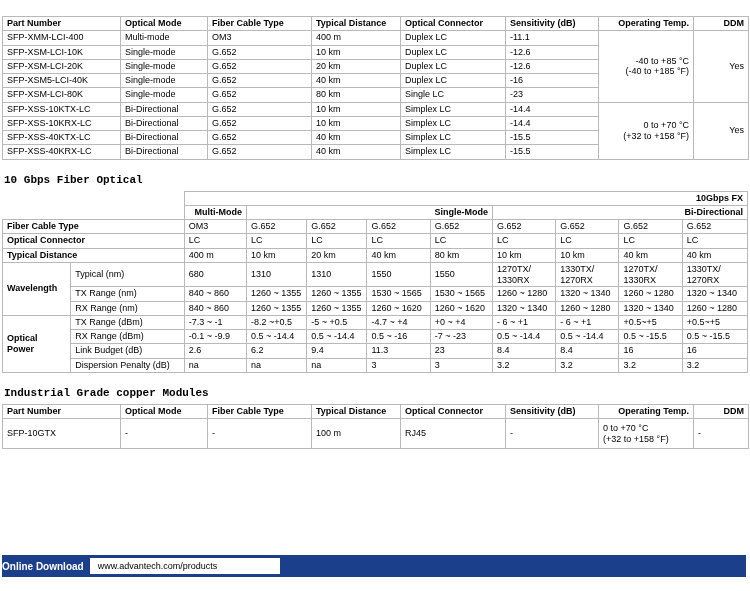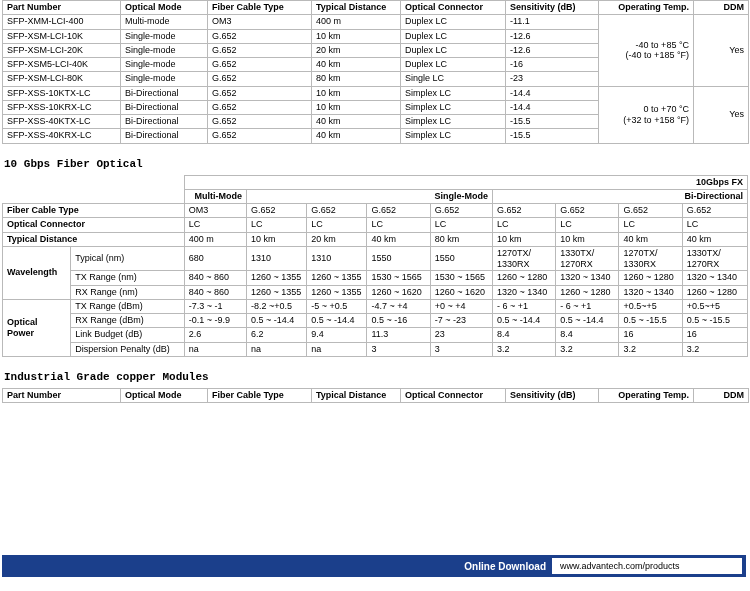--- a/index.html
+++ b/index.html
@@ -13,20 +13,21 @@
     font-family: "Liberation Sans", sans-serif;
     font-size: 9px;
     color: #000000;
     position: relative;
     overflow: hidden;
   }
   .page {
     padding: 0 2px;
     box-sizing: border-box;
     width: 616px;
+    margin-top: 16px;
   }
   table {
     border-collapse: collapse;
     width: 746px;
     table-layout: fixed;
   }
   td, th {
     border: 1px solid #b9b9b9;
     padding: 1px 4px;
     font-size: 9px;
@@ -52,21 +53,21 @@
   .two-line { line-height: 1.2; }
   .footer-bar {
     position: absolute;
     left: 2px;
     bottom: 14px;
     width: 744px;
     height: 22px;
     background: #1b3f8b;
     display: flex;
     align-items: center;
-    justify-content: flex-end;
+    justify-content: flex-start;
   }
   .footer-label {
     color: #ffffff;
     font-weight: bold;
     font-size: 10px;
     padding-right: 6px;
   }
   .footer-url {
     background: #ffffff;
     color: #000000;
@@ -371,20 +372,33 @@
       <tr class="hdr">
         <td>Part Number</td>
         <td>Optical Mode</td>
         <td>Fiber Cable Type</td>
         <td>Typical Distance</td>
         <td>Optical Connector</td>
         <td>Sensitivity (dB)</td>
         <td class="center">Operating Temp.</td>
         <td class="center">DDM</td>
       </tr>
+      <tr style="height:30px">
+        <td>SFP-10GTX</td>
+        <td>-</td>
+        <td>-</td>
+        <td>100 m</td>
+        <td>RJ45</td>
+        <td>-</td>
+        <td class="two-line">
+          <div>0 to +70 °C</div>
+          <div>(+32 to +158 °F)</div>
+        </td>
+        <td>-</td>
+      </tr>
     </tbody>
   </table>
 
 </div>
 
 <div class="footer-bar">
   <span class="footer-label">Online Download</span>
   <span class="footer-url">www.advantech.com/products</span>
 </div>
 

